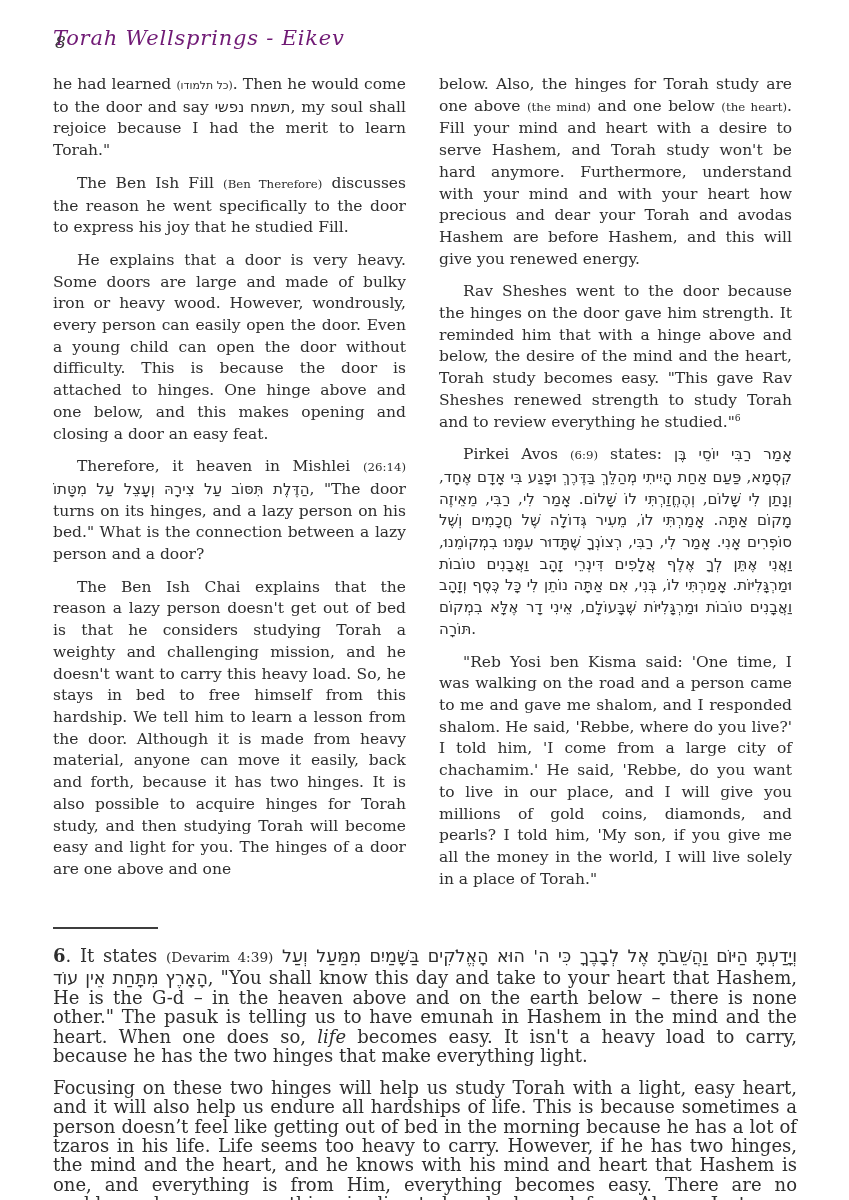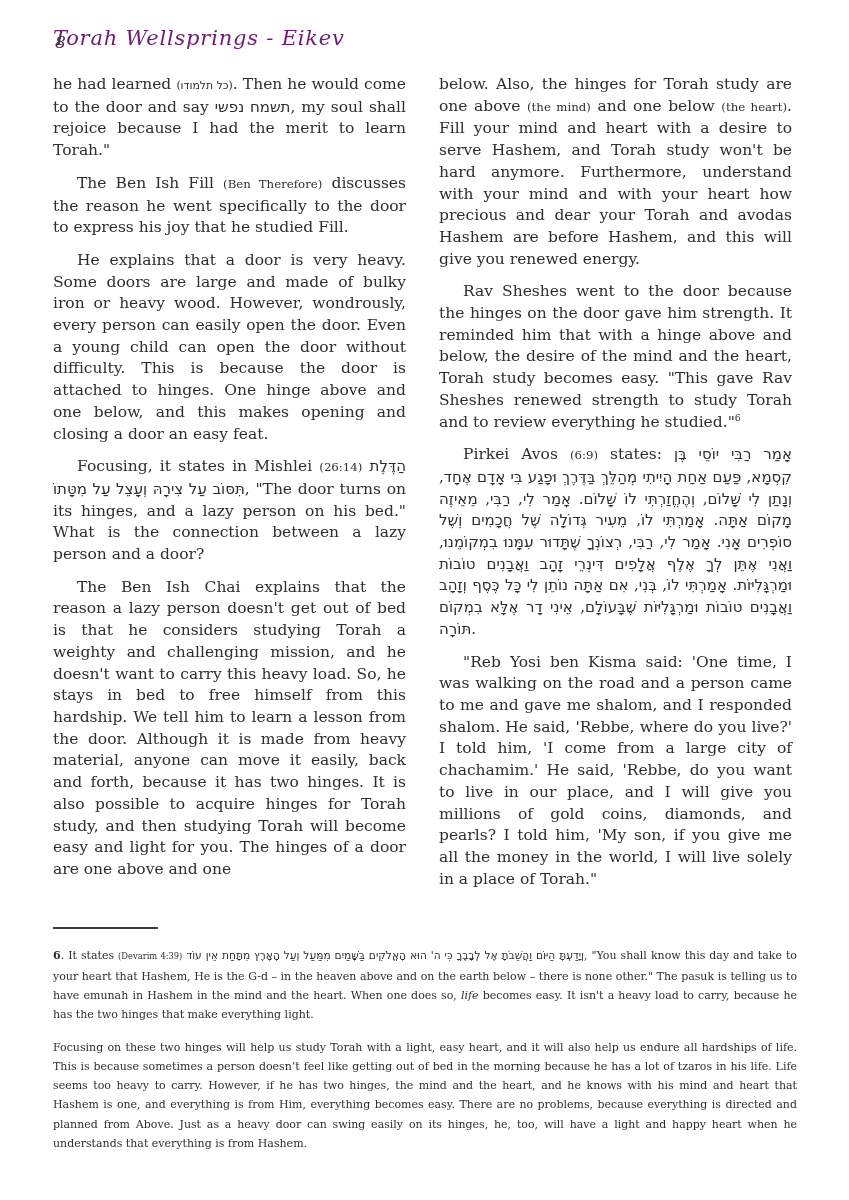--- a/index.html
+++ b/index.html
@@ -28,21 +28,21 @@
   .col{width:353px;}
   p.body-para{
     margin:0 0 11px 0;
     font-size:15.5px;line-height:21.7px;
     text-align:justify;text-indent:24px;
     text-justify:inter-word;
   }
   p.body-para.first{text-indent:0;}
   p.fn-para{
     margin:0 0 13px 0;
-    font-size:11px;line-height:19.3px;
+    font-size:18px;line-height:19.3px;
     text-align:justify;text-indent:0;
   }
   .small{font-size:.76em;}
   .heb{font-size:.97em;font-family:"DejaVu Serif","DejaVu Sans",serif;}
   .heb-small{font-size:.7em;font-family:"DejaVu Serif","DejaVu Sans",serif;}
   .sup{vertical-align:super;font-size:.6em;line-height:0;}
   .italic{font-style:italic;}
   .bold{font-weight:bold;}
   .fn-divider{
     width:105px;height:0;
@@ -57,21 +57,21 @@
   <div class="hdr">
     <span class="pagenum">8</span>
     <span class="title">Torah Wellsprings - Eikev</span>
   </div>
 
   <div class="columns">
     <div class="col" id="col-left">
         <p class="body-para first"><span>he had learned </span><span class="heb-small">(כל תלמודו)</span><span>. Then he would come to the door and say </span><span class="heb">תשמח נפשי</span><span>, my soul shall rejoice because I had the merit to learn Torah."</span></p>
         <p class="body-para"><span>The Ben Ish Fill </span><span class="small">(Ben Therefore)</span><span> discusses the reason he went specifically to the door to express his joy that he studied Fill.</span></p>
         <p class="body-para"><span>He explains that a door is very heavy. Some doors are large and made of bulky iron or heavy wood. However, wondrously, every person can easily open the door. Even a young child can open the door without difficulty. This is because the door is attached to hinges. One hinge above and one below, and this makes opening and closing a door an easy feat.</span></p>
-        <p class="body-para"><span>Focusing, it states in Mishlei </span><span class="small">(26:14)</span><span> </span><span class="heb">הַדֶּלֶת תִּסּוֹב עַל צִירָהּ וְעָצֵל עַל מִטָּתוֹ</span><span>, "The door turns on its hinges, and a lazy person on his bed." What is the connection between a lazy person and a door?</span></p>
+        <p class="body-para"><span>Therefore, it heaven in Mishlei </span><span class="small">(26:14)</span><span> </span><span class="heb">הַדֶּלֶת תִּסּוֹב עַל צִירָהּ וְעָצֵל עַל מִטָּתוֹ</span><span>, "The door turns on its hinges, and a lazy person on his bed." What is the connection between a lazy person and a door?</span></p>
         <p class="body-para"><span>The Ben Ish Chai explains that the reason a lazy person doesn't get out of bed is that he considers studying Torah a weighty and challenging mission, and he doesn't want to carry this heavy load. So, he stays in bed to free himself from this hardship. We tell him to learn a lesson from the door. Although it is made from heavy material, anyone can move it easily, back and forth, because it has two hinges. It is also possible to acquire hinges for Torah study, and then studying Torah will become easy and light for you. The hinges of a door are one above and one</span></p>
       </div>
     <div class="col" id="col-right">
         <p class="body-para first"><span>below. Also, the hinges for Torah study are one above </span><span class="small">(the mind)</span><span> and one below </span><span class="small">(the heart)</span><span>. Fill your mind and heart with a desire to serve Hashem, and Torah study won't be hard anymore. Furthermore, understand with your mind and with your heart how precious and dear your Torah and avodas Hashem are before Hashem, and this will give you renewed energy.</span></p>
         <p class="body-para"><span>Rav Sheshes went to the door because the hinges on the door gave him strength. It reminded him that with a hinge above and below, the desire of the mind and the heart, Torah study becomes easy. "This gave Rav Sheshes renewed strength to study Torah and to review everything he studied."</span><span class="sup">6</span></p>
         <p class="body-para"><span>Pirkei Avos </span><span class="small">(6:9)</span><span> states: </span><span class="heb">אָמַר רַבִּי יוֹסֵי בֶּן קִסְמָא, פַּעַם אַחַת הָיִיתִי מְהַלֵּךְ בַּדֶּרֶךְ וּפָגַע בִּי אָדָם אֶחָד, וְנָתַן לִי שָׁלוֹם, וְהֶחֱזַרְתִּי לוֹ שָׁלוֹם. אָמַר לִי, רַבִּי, מֵאֵיזֶה מָקוֹם אַתָּה. אָמַרְתִּי לוֹ, מֵעִיר גְּדוֹלָה שֶׁל חֲכָמִים וְשֶׁל סוֹפְרִים אָנִי. אָמַר לִי, רַבִּי, רְצוֹנְךָ שֶׁתָּדוּר עִמָּנוּ בִמְקוֹמֵנוּ, וַאֲנִי אֶתֵּן לְךָ אֶלֶף אֲלָפִים דִּינְרֵי זָהָב וַאֲבָנִים טוֹבוֹת וּמַרְגָּלִיּוֹת. אָמַרְתִּי לוֹ, בְּנִי, אִם אַתָּה נוֹתֵן לִי כָּל כֶּסֶף וְזָהָב וַאֲבָנִים טוֹבוֹת וּמַרְגָּלִיּוֹת שֶׁבָּעוֹלָם, אֵינִי דָר אֶלָּא בִמְקוֹם תּוֹרָה.</span></p>
         <p class="body-para"><span>"Reb Yosi ben Kisma said: 'One time, I was walking on the road and a person came to me and gave me shalom, and I responded shalom. He said, 'Rebbe, where do you live?' I told him, 'I come from a large city of chachamim.' He said, 'Rebbe, do you want to live in our place, and I will give you millions of gold coins, diamonds, and pearls? I told him, 'My son, if you give me all the money in the world, I will live solely in a place of Torah."</span></p>
       </div>
   </div>
 

